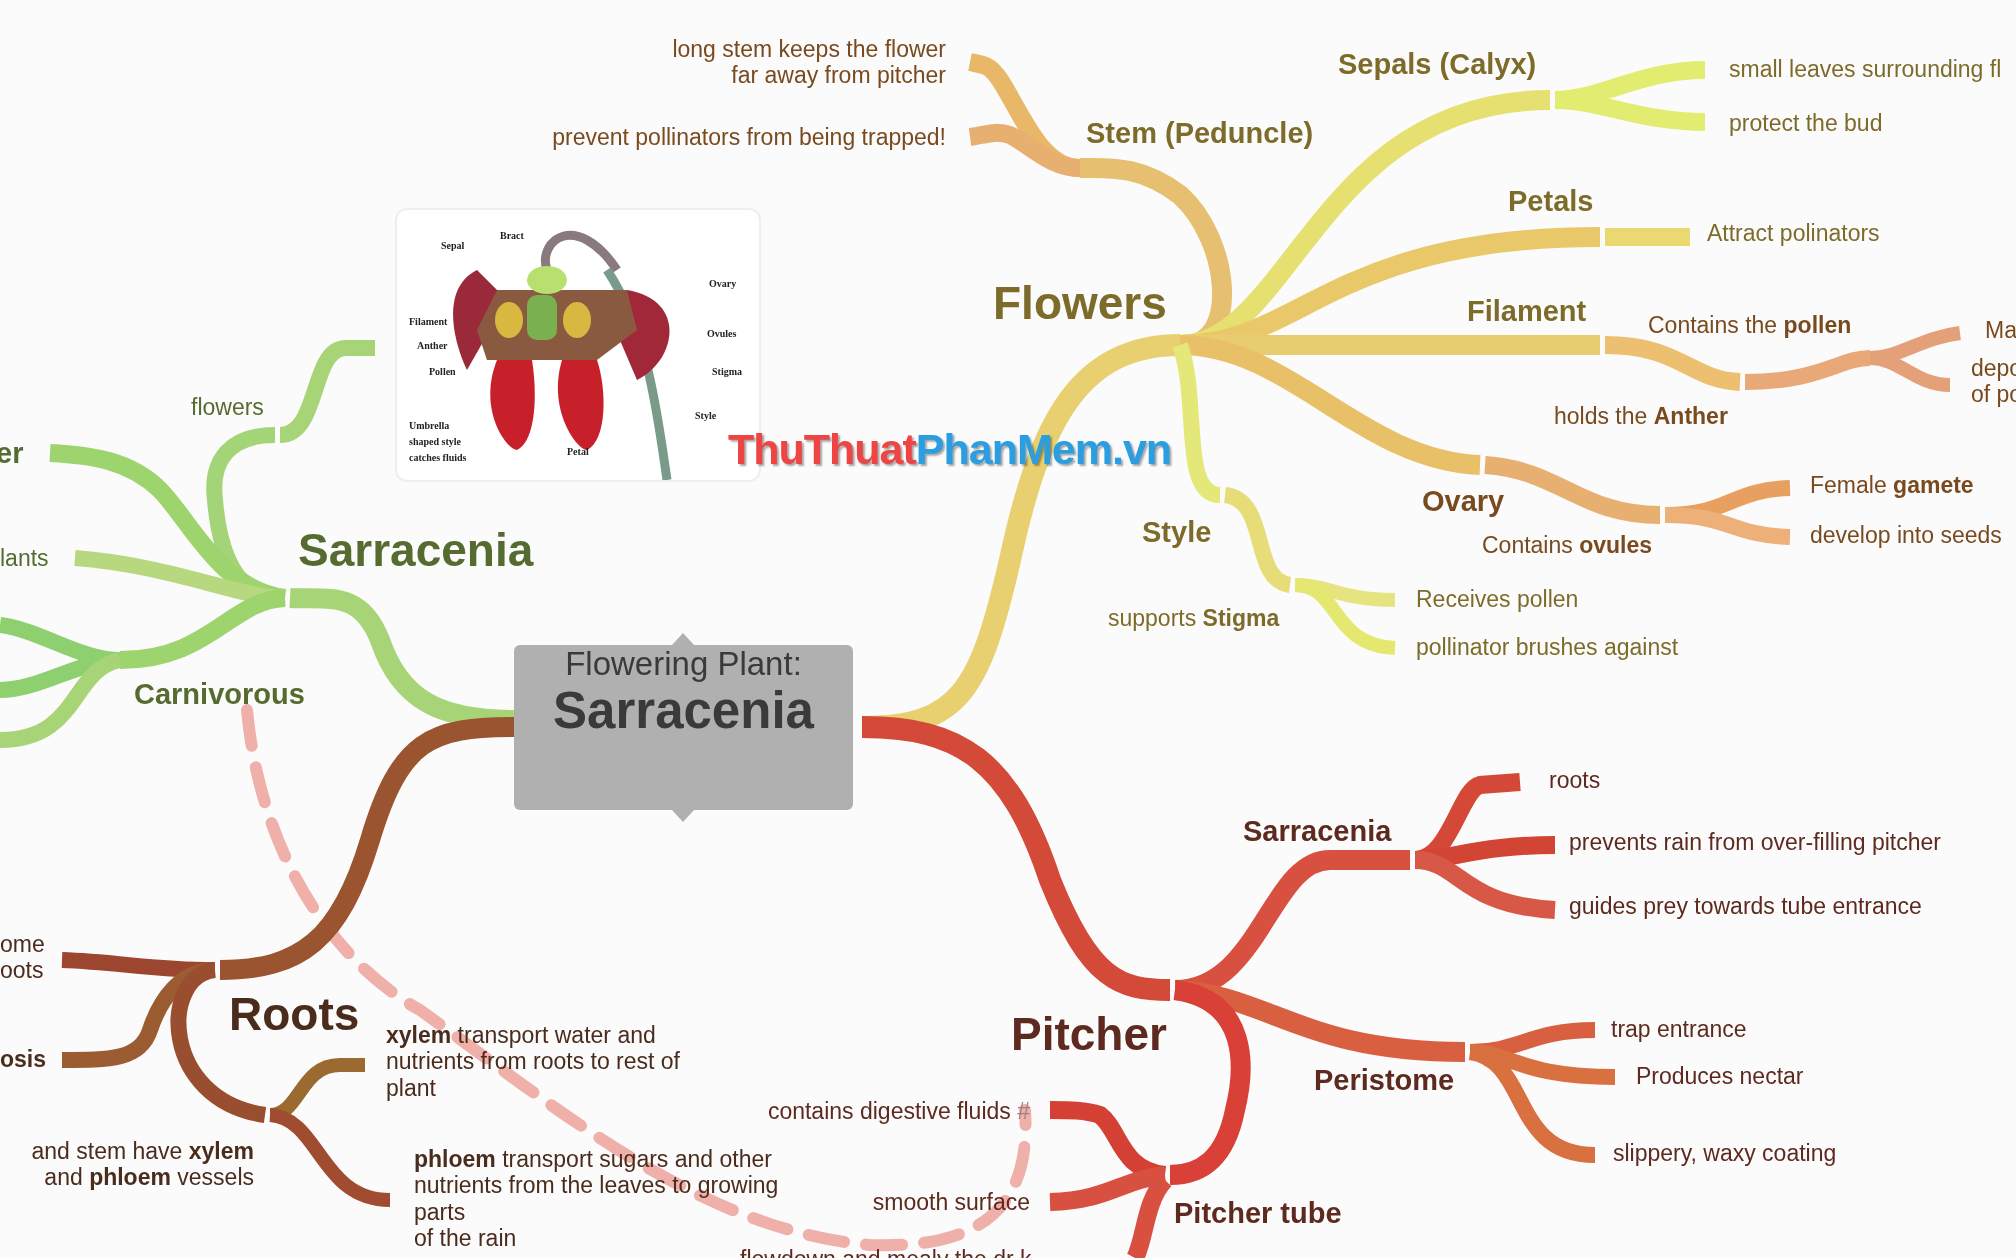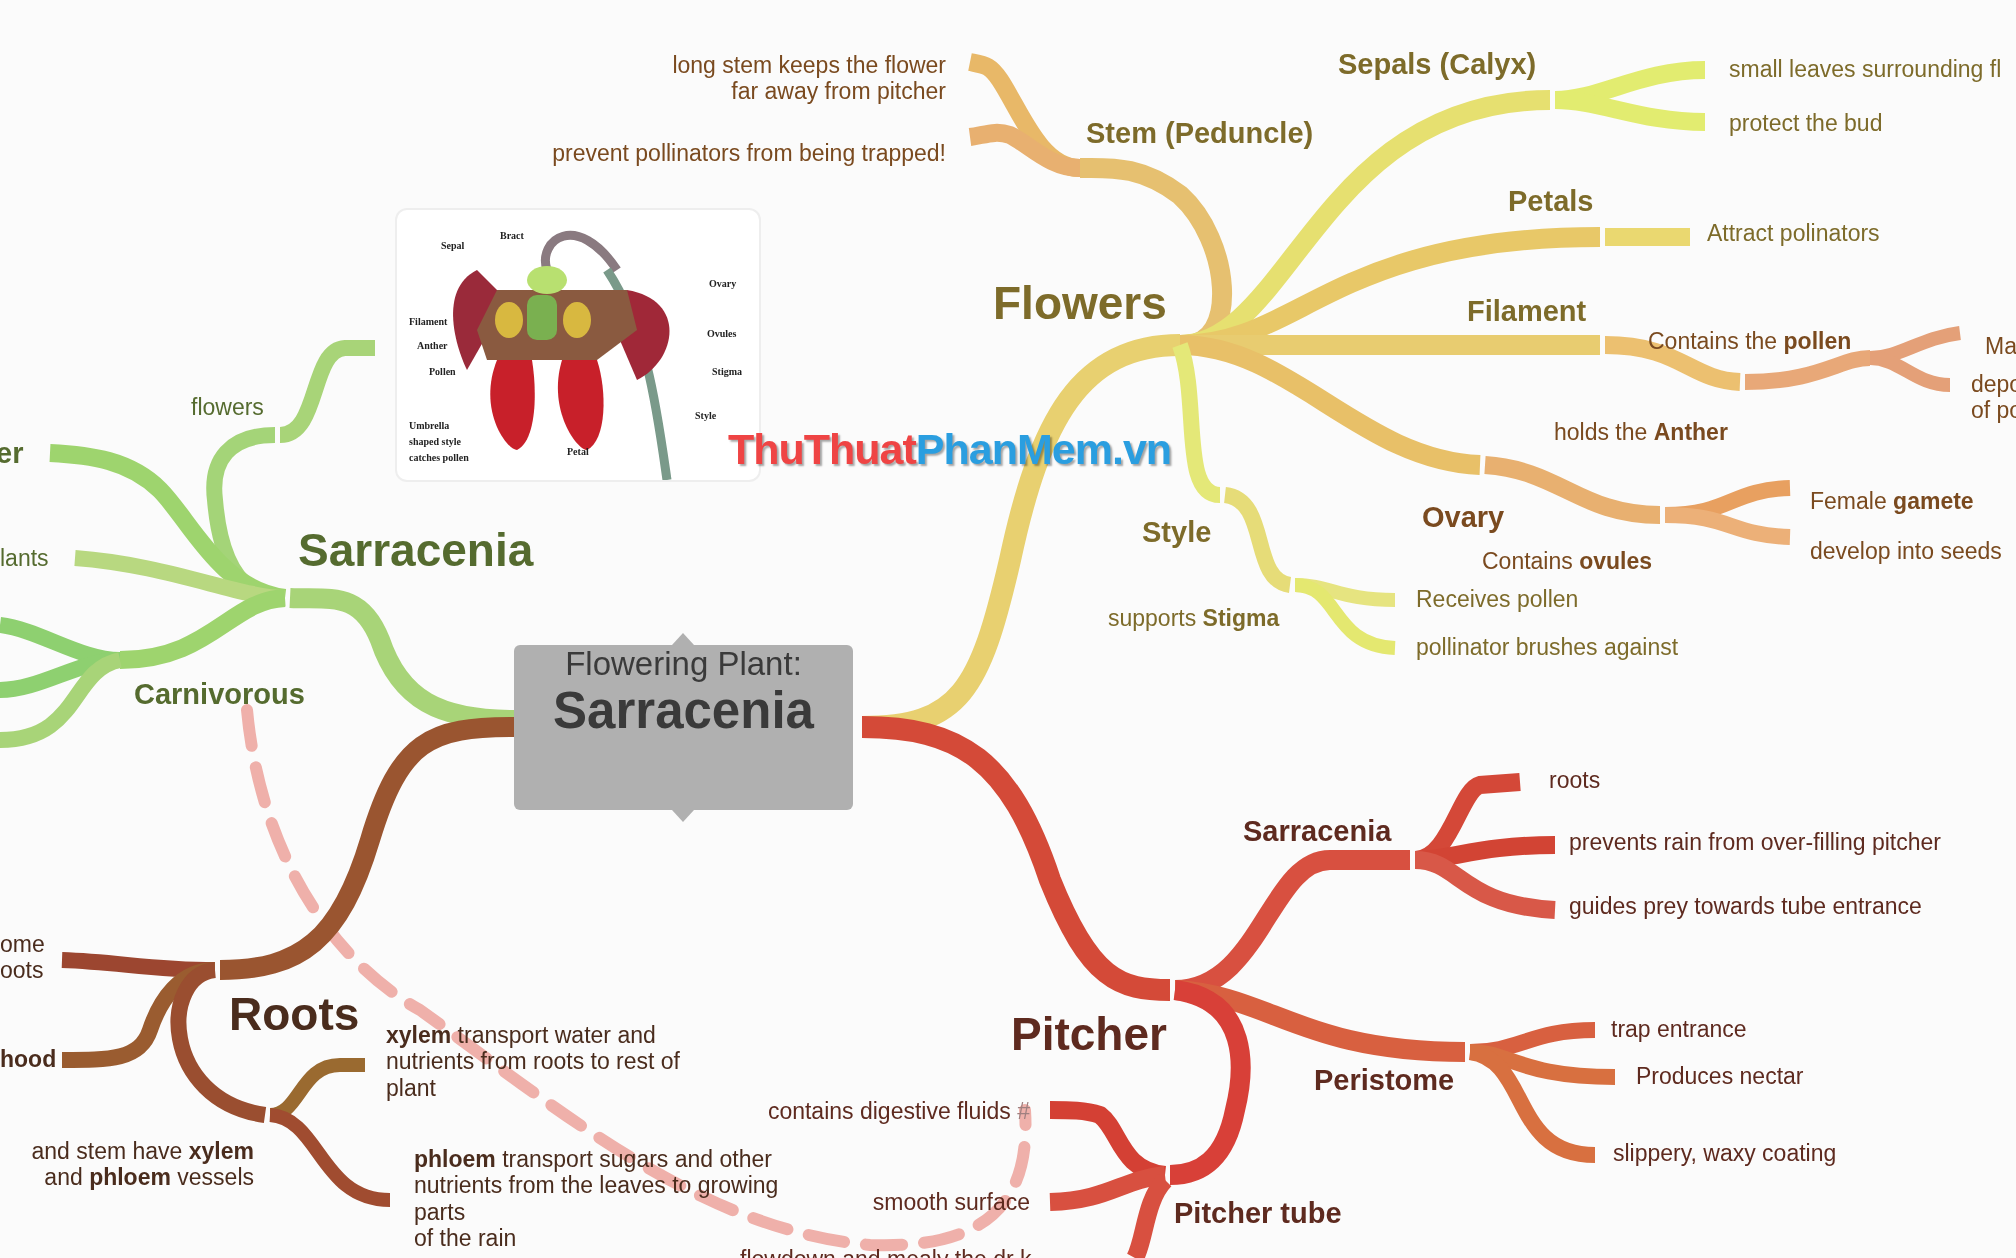--- a/index.html
+++ b/index.html
@@ -5,21 +5,21 @@
   html, body { margin:0; padding:0; }
   body { width:2016px; height:1258px; overflow:hidden; background:#fbfbfb; position:relative; font-family:"Liberation Sans", sans-serif; }
   svg.branches { position:absolute; left:0; top:0; width:2016px; height:1258px; }
   .lbl { position:absolute; white-space:nowrap; line-height:1.15; }
   .t1 { font-weight:bold; font-size:46px; }
   .t2 { font-weight:bold; font-size:29px; }
   .t3 { font-size:23px; }
   .right { text-align:right; }
   .g { color:#556b2f; }
   .y { color:#7d6b2a; }
-  .o { color:#7a4a1f;margin-top:16px; }
+  .o { color:#7a4a1f; }
   .r { color:#5e2a1f; }
   .b { color:#4a2c1d; }
   b { font-weight:bold; }
   .center-node { position:absolute; left:514px; top:645px; width:339px; height:165px; background:#b0b0b0; border-radius:6px; text-align:center; color:#3a3a3a; }
   .center-node .l1 { font-size:33px; margin-top:15px; line-height:38px; }
   .center-node .l2 { font-size:51px; font-weight:bold; line-height:56px; }
   .notch { position:absolute; width:0; height:0; border-left:11px solid transparent; border-right:11px solid transparent; }
   .img-card { position:absolute; left:397px; top:210px; width:362px; height:270px; background:#fff; border-radius:10px; box-shadow:0 0 0 2px #eeeeee; overflow:hidden; }
   .img-card .cap { position:absolute; font-family:"Liberation Serif", serif; font-size:10px; font-weight:bold; color:#222;text-align:right; }
   .watermark { position:absolute; left:728px; top:425px; font-size:43px; font-weight:bold; letter-spacing:-1px; text-shadow:2px 2px 2px rgba(0,0,0,0.35); }
@@ -116,21 +116,21 @@
   <span class="cap" style="left:103px;top:20px">Bract</span>
   <span class="cap" style="left:312px;top:68px">Ovary</span>
   <span class="cap" style="left:12px;top:106px">Filament</span>
   <span class="cap" style="left:310px;top:118px">Ovules</span>
   <span class="cap" style="left:20px;top:130px">Anther</span>
   <span class="cap" style="left:315px;top:156px">Stigma</span>
   <span class="cap" style="left:32px;top:156px">Pollen</span>
   <span class="cap" style="left:298px;top:200px">Style</span>
   <span class="cap" style="left:12px;top:210px">Umbrella</span>
   <span class="cap" style="left:12px;top:226px">shaped style</span>
-  <span class="cap" style="left:12px;top:242px">catches pollen</span>
+  <span class="cap" style="left:12px;top:242px">catches fluids</span>
   <span class="cap" style="left:170px;top:236px">Petal</span>
 </div>
 
 <div class="watermark"><span class="wm-a">ThuThuat</span><span class="wm-b">PhanMem.vn</span></div>
 
 <div class="notch" style="left:672px;top:633px;border-bottom:12px solid #b0b0b0;"></div>
 <div class="center-node">
   <div class="l1" style="margin-top:0">Flowering Plant:</div>
   <div class="l2">Sarracenia</div>
 </div>
@@ -174,21 +174,21 @@
 <div class="lbl t3 g" style="left:191px;top:394px">flowers</div>
 <div class="lbl t2 g" style="left:-4px;top:437px">er</div>
 <div class="lbl t3 g" style="left:0px;top:545px">lants</div>
 <div class="lbl t2 g" style="left:134px;top:678px">Carnivorous</div>
 
 <div class="lbl t1 b" style="left:229px;top:988px">Roots</div>
 <div class="lbl t3 b" style="left:0px;top:931px">
   <div>ome</div>
   <div>oots</div>
 </div>
-<div class="lbl t3 b" style="left:0px;top:1046px;font-weight:bold">hood</div>
+<div class="lbl t3 b" style="left:0px;top:1046px;font-weight:bold">osis</div>
 <div class="lbl t3 b right" style="left:0px;top:1138px;width:254px">
   <div><span>and stem have </span><b>xylem</b></div>
   <div><span>and </span><b>phloem</b><span> vessels</span></div>
 </div>
 <div class="lbl t3 b" style="left:386px;top:1022px">
   <div><b>xylem</b><span> transport water and</span></div>
   <div>nutrients from roots to rest of</div>
   <div>plant</div>
 </div>
 <div class="lbl t3 b" style="left:414px;top:1146px">

